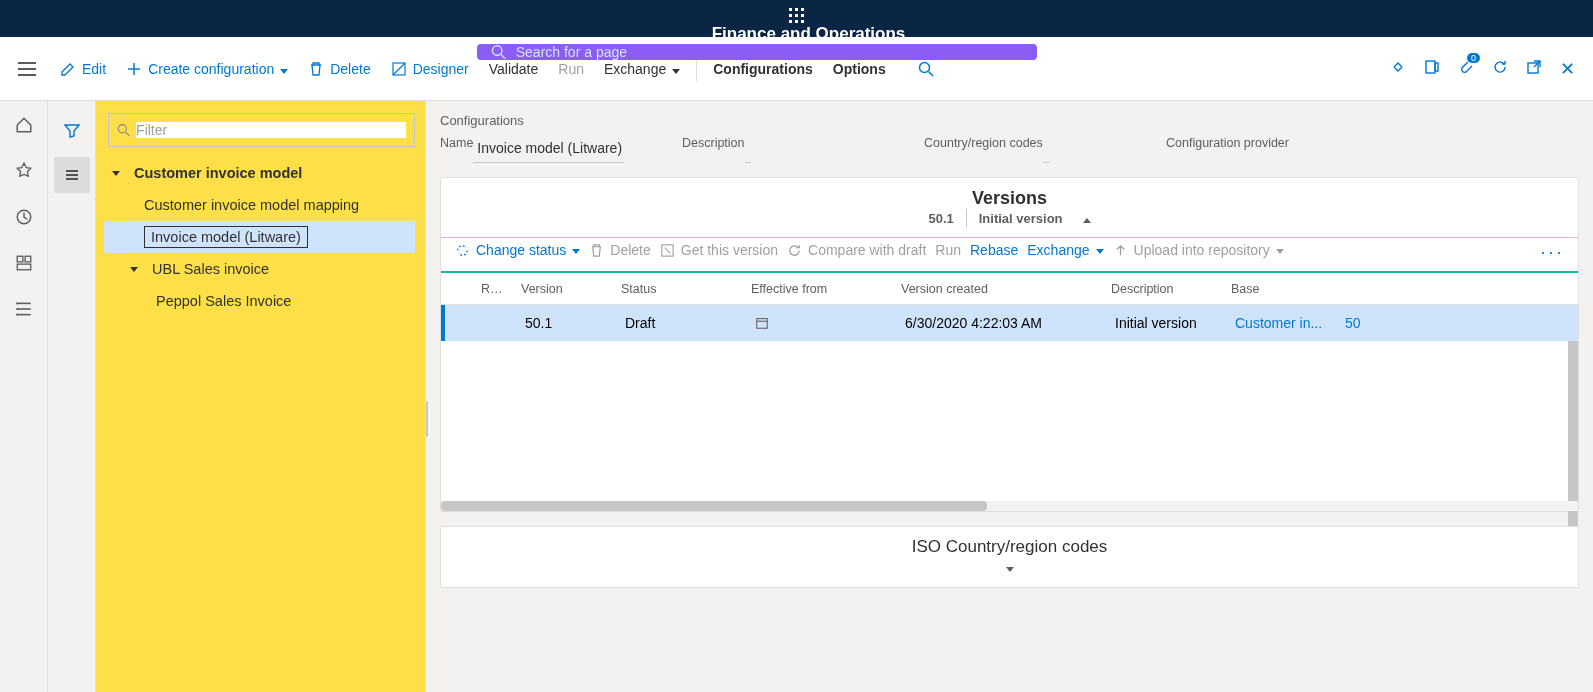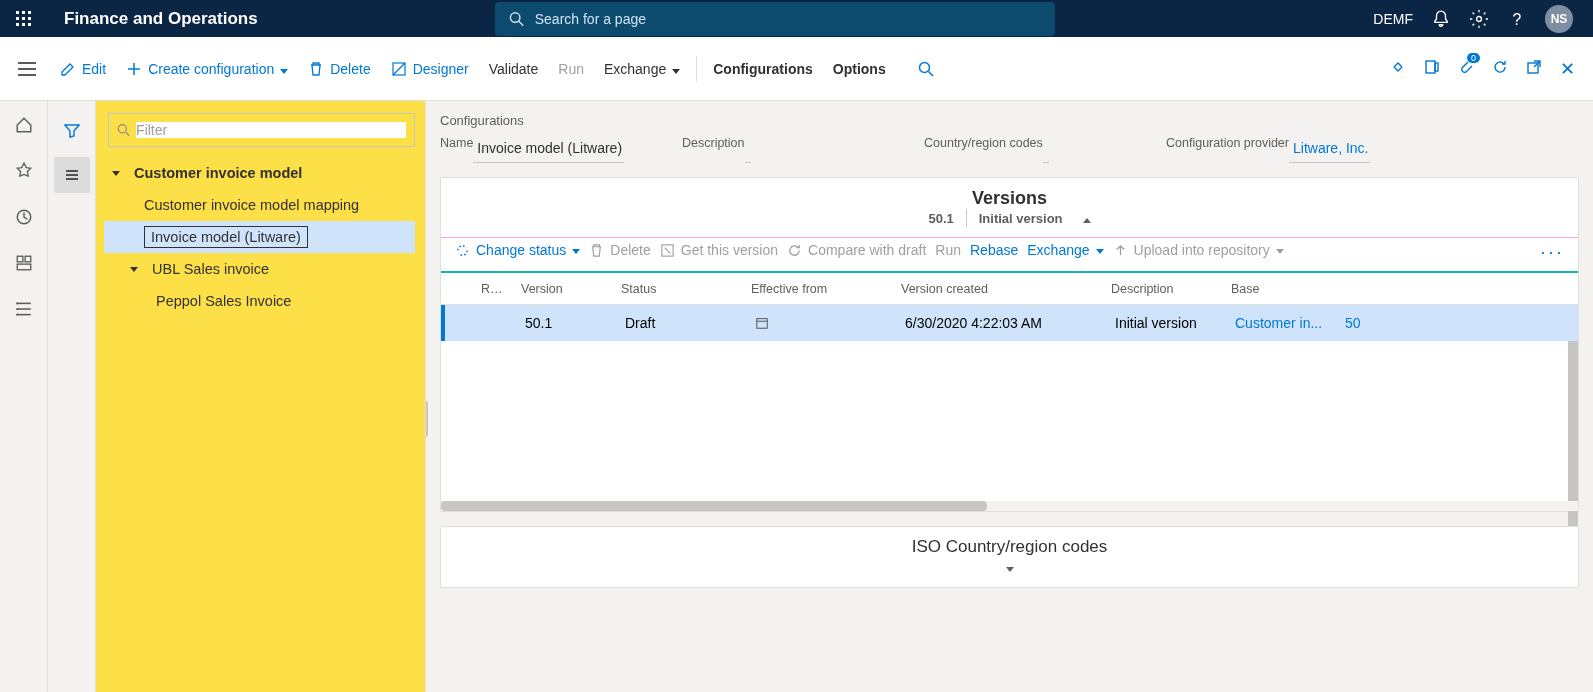--- a/index.html
+++ b/index.html
@@ -1,24 +1,24 @@
 <!DOCTYPE html>
 <html><head>
 <meta charset="utf-8">
 <style>
 * { box-sizing: border-box; margin: 0; padding: 0; font-family: "Segoe UI", -apple-system, sans-serif; }
 html, body { height: 100%; overflow: hidden; }
 body { display: flex; flex-direction: column; background: #f3f2f1; }
 
 
-.topbar { height: 37px; background: #0b2545; color: #fff; display: flex; align-items: center; padding: 0 8px; }
+.topbar { height: 37px; background: #0b2545; color: #fff; display: flex; align-items: center; padding: 8px 8px; flex-direction: column; }
 .waffle { width: 32px; height: 32px; display: flex; align-items: center; justify-content: center; cursor: pointer; }
 .waffle svg { width: 16px; height: 16px; }
 .app-title { margin-left: 24px; font-size: 17px; font-weight: 600; }
-.searchbox { margin-left: auto; margin-right: auto; width: 560px; height: 34px; background: #0c4a6e; border-radius: 4px; display: flex; align-items: center; padding: 0 14px; color: #cfe4f5; position: relative; left: -40px; }
+.searchbox { margin-left: auto; margin-right: auto; width: 560px; height: 34px; background: #8b5cf6; border-radius: 4px; display: flex; align-items: center; padding: 0 14px; color: #cfe4f5; position: relative; left: -40px; }
 .searchbox input { background: transparent; border: none; outline: none; color: #cfe4f5; width: 100%; font-size: 14px; margin-left: 10px; }
 .searchbox input::placeholder { color: #cfe4f5; }
 .top-right { display: flex; align-items: center; gap: 18px; padding-right: 12px; }
 .top-right .txt { font-size: 14px; }
 .top-icon { width: 20px; height: 20px; display: flex; align-items: center; justify-content: center; cursor: pointer; }
 .avatar { width: 28px; height: 28px; border-radius: 50%; background: #7e8ea0; display: flex; align-items: center; justify-content: center; font-size: 12px; font-weight: 600; }
 
 
 .cmdbar { height: 64px; background: #fff; border-bottom: 1px solid #e1dfdd; display: flex; align-items: center; padding: 0 10px; color: #323130; font-size: 14px; justify-content: flex-end; }
 .rail-toggle { width: 34px; display:flex; justify-content:center; cursor:pointer; margin-right: 6px; }
@@ -340,21 +340,20 @@
       <div class="field">
         <label>Description</label>
         <div class="value"></div>
       </div>
       <div class="field">
         <label>Country/region codes</label>
         <div class="value"></div>
       </div>
       <div class="field">
         <label>Configuration provider</label>
-        <div class="value link">Litware, Inc.</div>
       </div>
     </div>
 
     <div class="card">
       <div class="vscroll"></div>
       <div class="card-header">
         <span>Versions</span>
         <span class="hspacer"></span>
         <span class="hmeta">
           <span>50.1</span>

